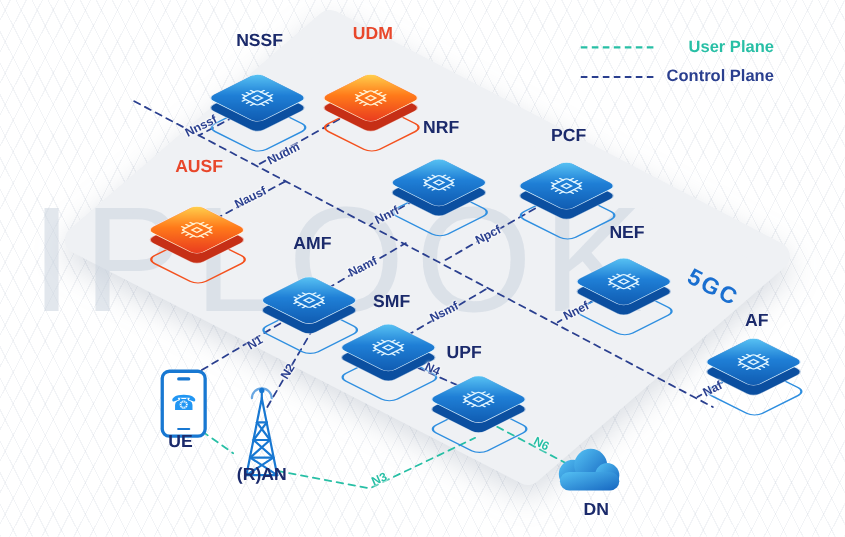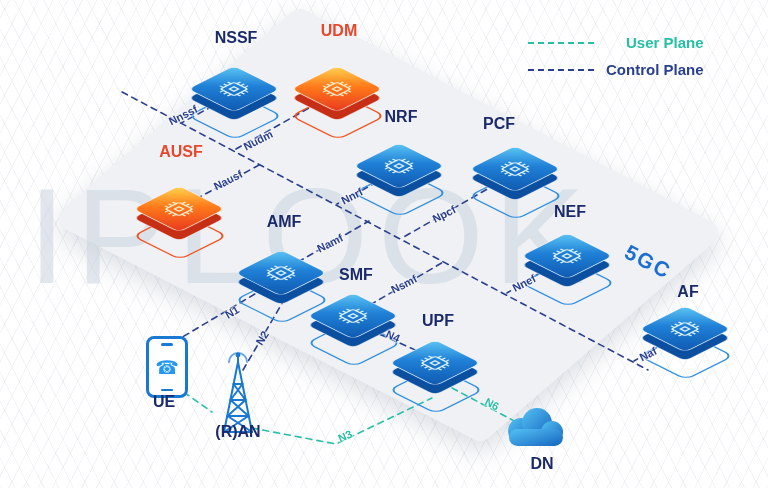--- a/index.html
+++ b/index.html
@@ -245,25 +245,25 @@
       <circle cx="41" cy="21" r="15"></circle>
       <circle cx="56" cy="30" r="11"></circle>
       <rect x="13" y="27" width="54" height="17" rx="8.5"></rect>
     </g>
   </svg>
 
   <div class="nlabel" style="left:236px;top:38px">NSSF</div>
   <div class="nlabel hl" style="left:339px;top:31px">UDM</div>
   <div class="nlabel hl" style="left:181px;top:152px">AUSF</div>
   <div class="nlabel" style="left:401px;top:117px">NRF</div>
-  <div class="nlabel" style="left:499px;top:124px">PCF</div>
+  <div class="nlabel" style="left:517px;top:124px">PCF</div>
   <div class="nlabel" style="left:570px;top:212px">NEF</div>
   <div class="nlabel" style="left:284px;top:222px">AMF</div>
   <div class="nlabel" style="left:356px;top:275px">SMF</div>
-  <div class="nlabel" style="left:438px;top:321px">UPF</div>
+  <div class="nlabel" style="left:422px;top:321px">UPF</div>
   <div class="nlabel" style="left:688px;top:292px">AF</div>
   <div class="nlabel" style="left:164px;top:402px">UE</div>
   <div class="nlabel" style="left:238px;top:432px">(R)AN</div>
   <div class="nlabel" style="left:542px;top:464px">DN</div>
 
   <span class="ilabel" style="left:183px;top:115px;--r:-27deg">Nnssf</span>
   <span class="ilabel" style="left:258px;top:140px;--r:-27deg">Nudm</span>
   <span class="ilabel" style="left:228px;top:180px;--r:-27deg">Nausf</span>
   <span class="ilabel" style="left:352px;top:196px;--r:-27deg">Nnrf</span>
   <span class="ilabel" style="left:444px;top:214px;--r:-27deg">Npcf</span>

